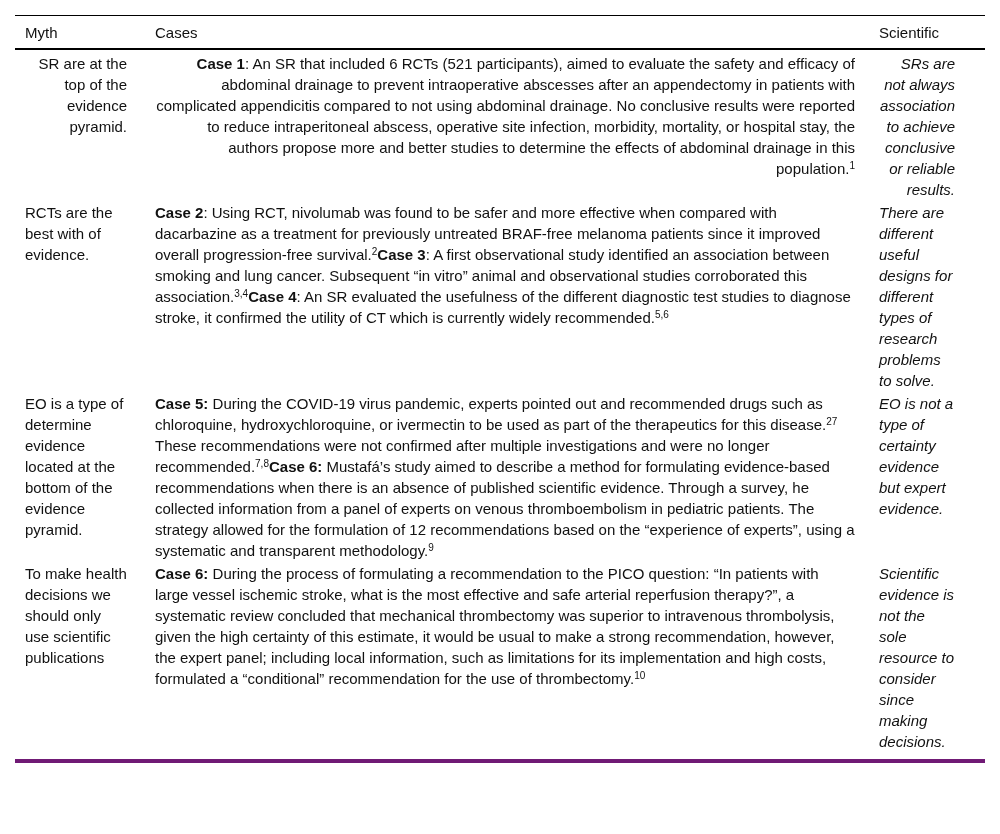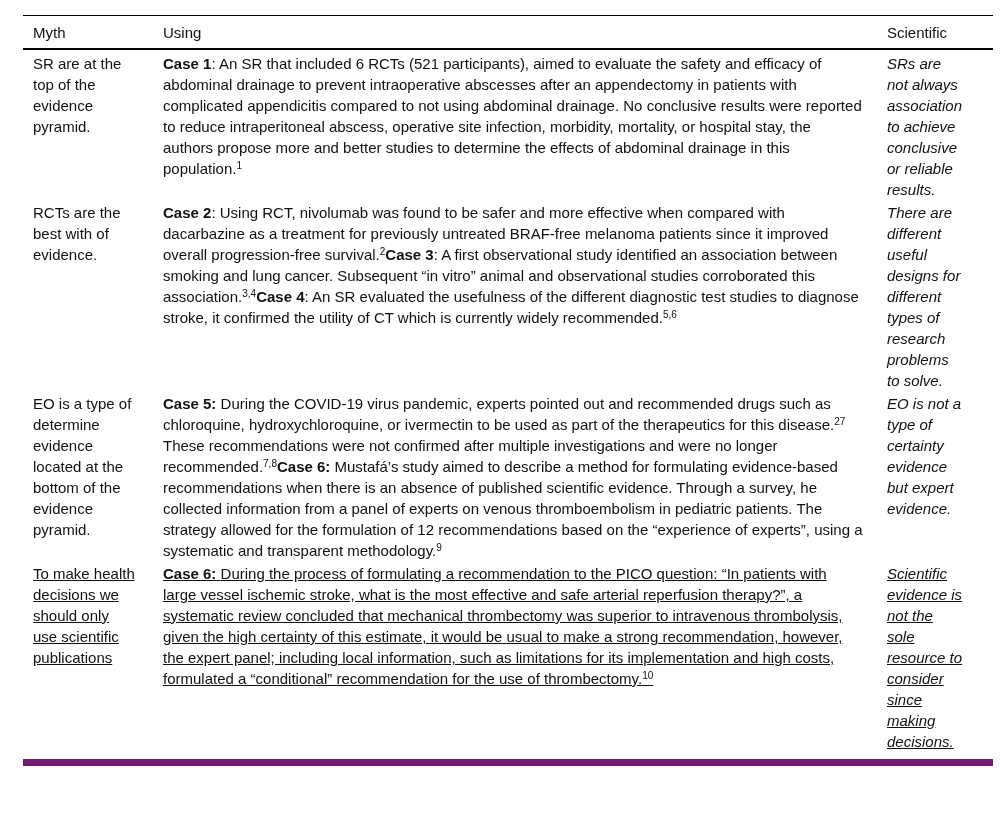--- a/index.html
+++ b/index.html
@@ -12,21 +12,21 @@
       height: 834px;
       position: relative;
       overflow: hidden;
       font-family: "Liberation Sans", sans-serif;
       color: #111111;
       font-size: 15px;
       line-height: 21px;
     }
     .table-wrap {
       position: absolute;
-      left: 23px;
+      left: 15px;
       top: 15px;
       width: 970px;
     }
     table {
       border-collapse: collapse;
       width: 970px;
       table-layout: fixed;
     }
     col.c-myth { width: 130px; }
     col.c-cases { width: 724px; }
@@ -41,27 +41,27 @@
       vertical-align: top;
       padding: 6px 10px 5px 10px;
       height: 20px;
     }
     td {
       vertical-align: top;
       padding: 1px 10px 1px 10px;
     }
     tbody tr:first-child td {
       padding-top: 3px;
+      text-align: right;
     }
     tbody tr:last-child td {
       padding-bottom: 7px;
     }
     tbody tr:last-child {
-      border-bottom: 7px solid #701a75;
-      text-decoration: underline;
+      border-bottom: 4px solid #701a75;
     }
     td.myth {
       padding-right: 18px;
     }
     td.concl {
       font-style: italic;
       padding-left: 10px;
       padding-right: 30px;
     }
     td.cases {
@@ -85,21 +85,21 @@
 <div class="table-wrap">
   <table>
     <colgroup>
       <col class="c-myth">
       <col class="c-cases">
       <col class="c-concl">
     </colgroup>
     <thead>
       <tr>
         <th>Myth</th>
-        <th>Using</th>
+        <th>Cases</th>
         <th>Scientific</th>
       </tr>
     </thead>
     <tbody>
 
       <tr>
         <td class="myth">SR are at the top of the evidence pyramid.</td>
         <td class="cases"><span class="case-label">Case 1</span><span>: </span><span>An SR that included 6 RCTs (521 participants), aimed to evaluate the safety and efficacy of abdominal drainage to prevent intraoperative abscesses after an appendectomy in patients with complicated appendicitis compared to not using abdominal drainage. No conclusive results were reported to reduce intraperitoneal abscess, operative site infection, morbidity, mortality, or hospital stay, the authors propose more and better studies to determine the effects of abdominal drainage in this population.</span><sup>1</sup></td>
         <td class="concl">SRs are not always association to achieve conclusive or reliable results.</td>
       </tr>

